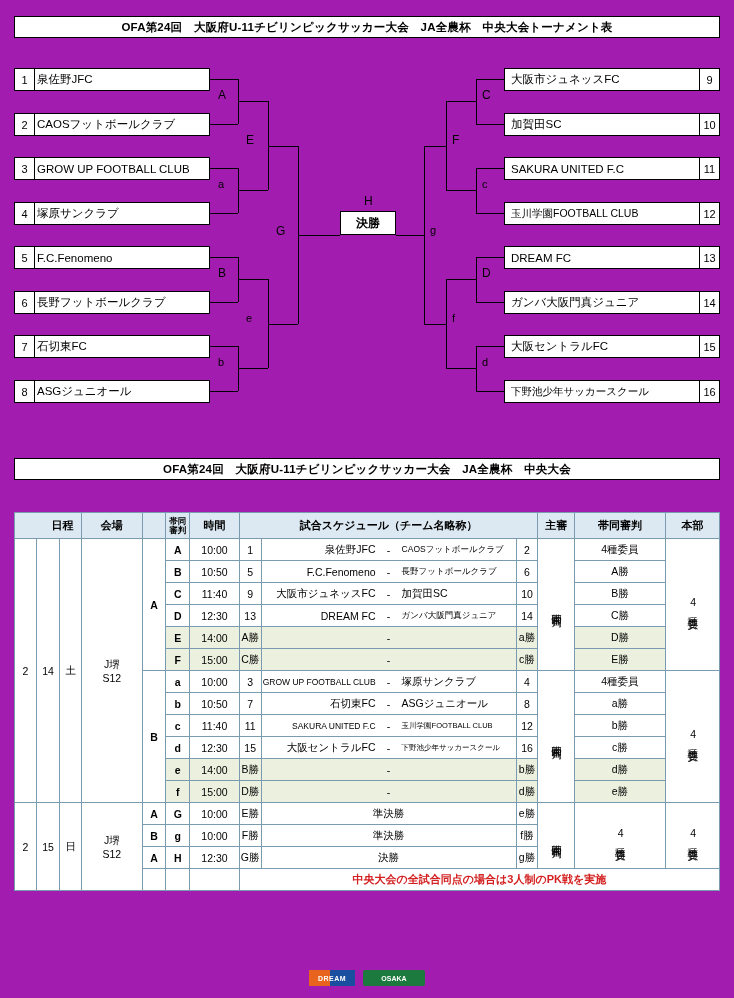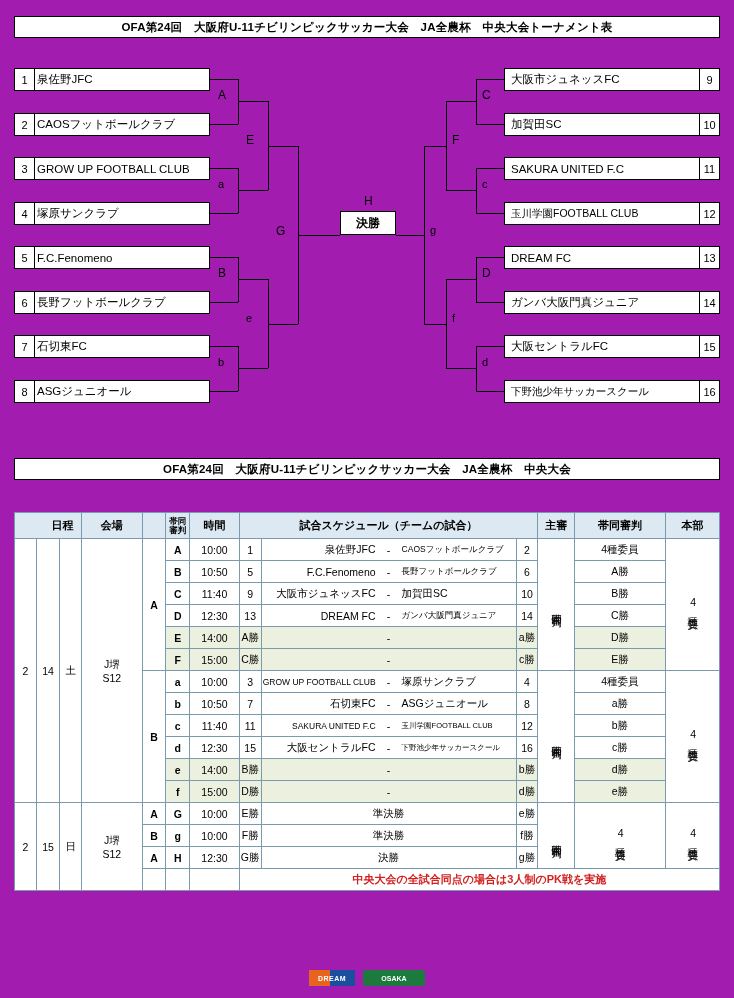--- a/index.html
+++ b/index.html
@@ -330,21 +330,21 @@
   <div class="title-bar" id="title2">OFA第24回　大阪府U-11チビリンピックサッカー大会　JA全農杯　中央大会</div>
 
   <table class="sched">
     <thead>
       <tr>
         <td colspan="3" style="width:62px;padding-left:29px;">日程</td>
         <td style="width:56px;">会場</td>
         <td style="width:20px;"></td>
         <td style="width:22px; font-size:8.5px; line-height:1.05;">帯同審判</td>
         <td style="width:46px;">時間</td>
-        <td colspan="3">試合スケジュール（チームの試合）</td>
+        <td colspan="3">試合スケジュール（チーム名略称）</td>
         <td style="width:34px;">主審</td>
         <td style="width:84px;">帯同審判</td>
         <td style="width:50px;">本部</td>
       </tr>
     </thead>
     <tbody>
 
       <tr>
         <td rowspan="12" style="width:20px;">2</td>
         <td rowspan="12" style="width:22px;">14</td>

